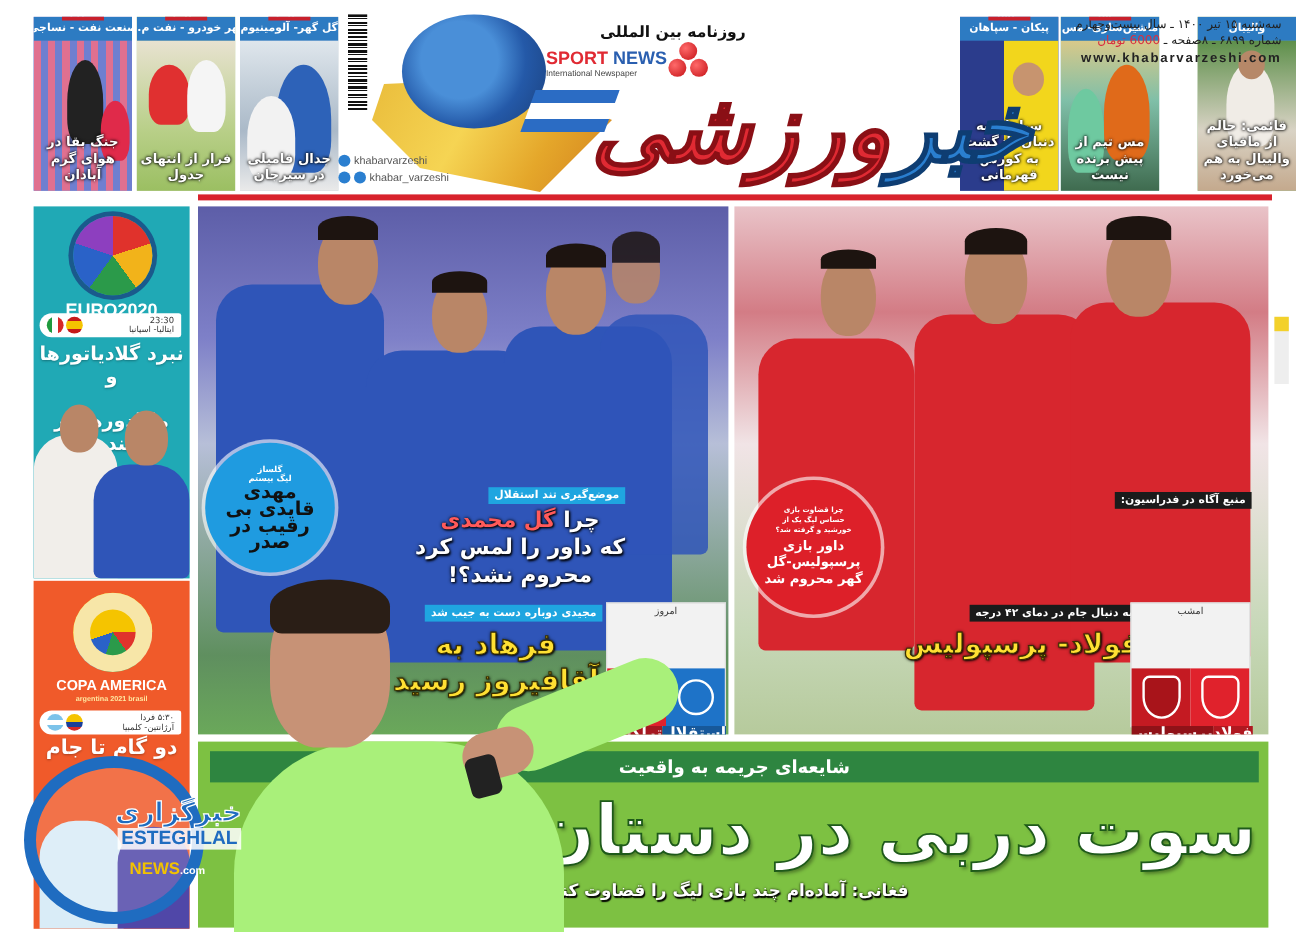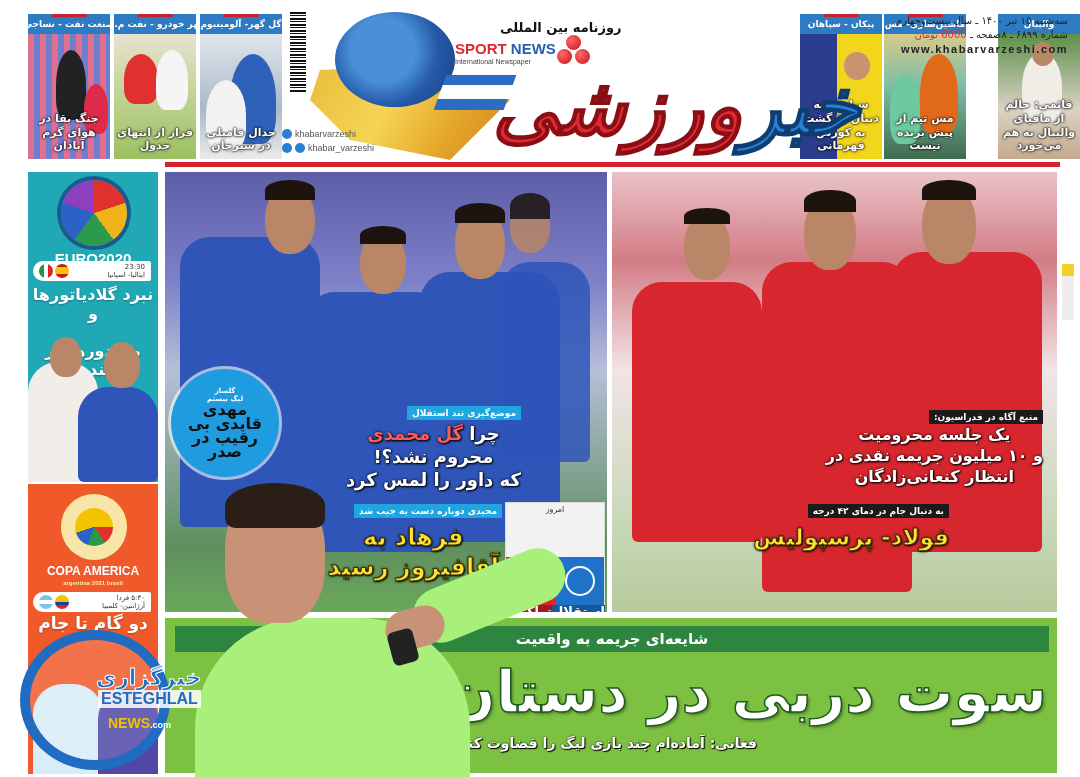--- a/index.html
+++ b/index.html
@@ -261,22 +261,22 @@
 
   <div class="circle-badge" style="left:6px;top:197px;width:108px;height:108px;background:#1f9be0;">
     <div style="font-size:7px;">گلساز</div>
     <div style="font-size:7px;">لیگ بیستم</div>
     <div style="font-size:16px; line-height:14px; color:#111; width:80px;">مهدی قایدی بی رقیب در صدر</div>
   </div>
 
   <div class="tag blue" style="right:86px;top:234px;">موضع‌گیری تند استقلال</div>
   <div class="hl" style="right:86px;top:250px;font-size:18px;line-height:23px;">
     <div><span>چرا</span> <span class="accent">گل محمدی</span></div>
+    <div>که داور را لمس کرد</div>
     <div>محروم نشد؟!</div>
-    <div>که داور را لمس کرد</div>
   </div>
 
   <div class="tag blue" style="right:105px;top:332px;">مجیدی دوباره دست به جیب شد</div>
   <div class="hl yellow" style="right:108px;top:350px;font-size:24px;line-height:30px;">
     <div>فرهاد به</div>
     <div>آقافیروز رسید</div>
   </div>
 
   <div class="scorebox" style="left:340px;top:330px;">
     <div class="when">امروز</div>
@@ -304,32 +304,47 @@
   <div class="player shirt-red" style="left:150px;top:90px;width:150px;height:330px;"></div>
   <div class="head" style="left:192px;top:22px;width:52px;height:76px;">
       <div class="hair" style="left:0;top:-4px;width:52px;height:22px;"></div>
     </div>
   <div class="player shirt-red" style="left:280px;top:80px;width:150px;height:300px;"></div>
   <div class="head" style="left:310px;top:12px;width:54px;height:80px;">
       <div class="hair" style="left:0;top:-4px;width:54px;height:20px;"></div>
     </div>
 
   <div class="tag dark" style="right:14px;top:238px;">منبع آگاه در فدراسیون:</div>
-  <div class="hl" style="right:14px;top:252px;font-size:16px;line-height:21px;">
-    <div>یک جلسه محرومیت</div>
-    <div>و ۱۰ میلیون جریمه نقدی در</div>
-    <div>انتظار کنعانی‌زادگان</div>
-  </div>
 
   <div class="tag dark" style="right:108px;top:332px;">به دنبال جام در دمای ۴۲ درجه</div>
   <div class="hl yellow" style="right:108px;top:350px;font-size:23px;line-height:30px;">
     <div>فولاد- پرسپولیس</div>
   </div>
 
-
+  <div class="circle-badge" style="left:10px;top:228px;width:112px;height:112px;background:#dd2029;">
+    <div style="font-size:6px;line-height:8px;width:70px;">چرا قضاوت بازی حساس لیگ یک از خورشید و گرفته شد؟</div>
+    <div style="font-size:11px;line-height:14px;width:90px;margin-top:2px;">داور بازی پرسپولیس-گل گهر محروم شد</div>
+  </div>
+
+  <div class="scorebox" style="left:330px;top:330px;">
+    <div class="when">امشب</div>
+    <div class="teams">
+      <div style="background:#c41a22;">
+          <span class="crest" style="background:#a8141a;"></span>
+        </div>
+      <div style="background:#e0222c;">
+          <span class="crest" style="background:#e0222c;"></span>
+        </div>
+    </div>
+    <div class="names">
+      <div style="background:#901218;">پرسپولیس</div>
+      <div style="background:#b01820;">فولاد</div>
+    </div>
+    <div class="time">21:10</div>
+  </div>
 </div>
 
 <div class="vert-credit">
     <div class="y"></div>
   </div>
 
 <div class="green">
   <div class="strip">شایعه‌ای جریمه به واقعیت</div>
   <div class="big">
     <span>سوت دربی در دستان</span>

